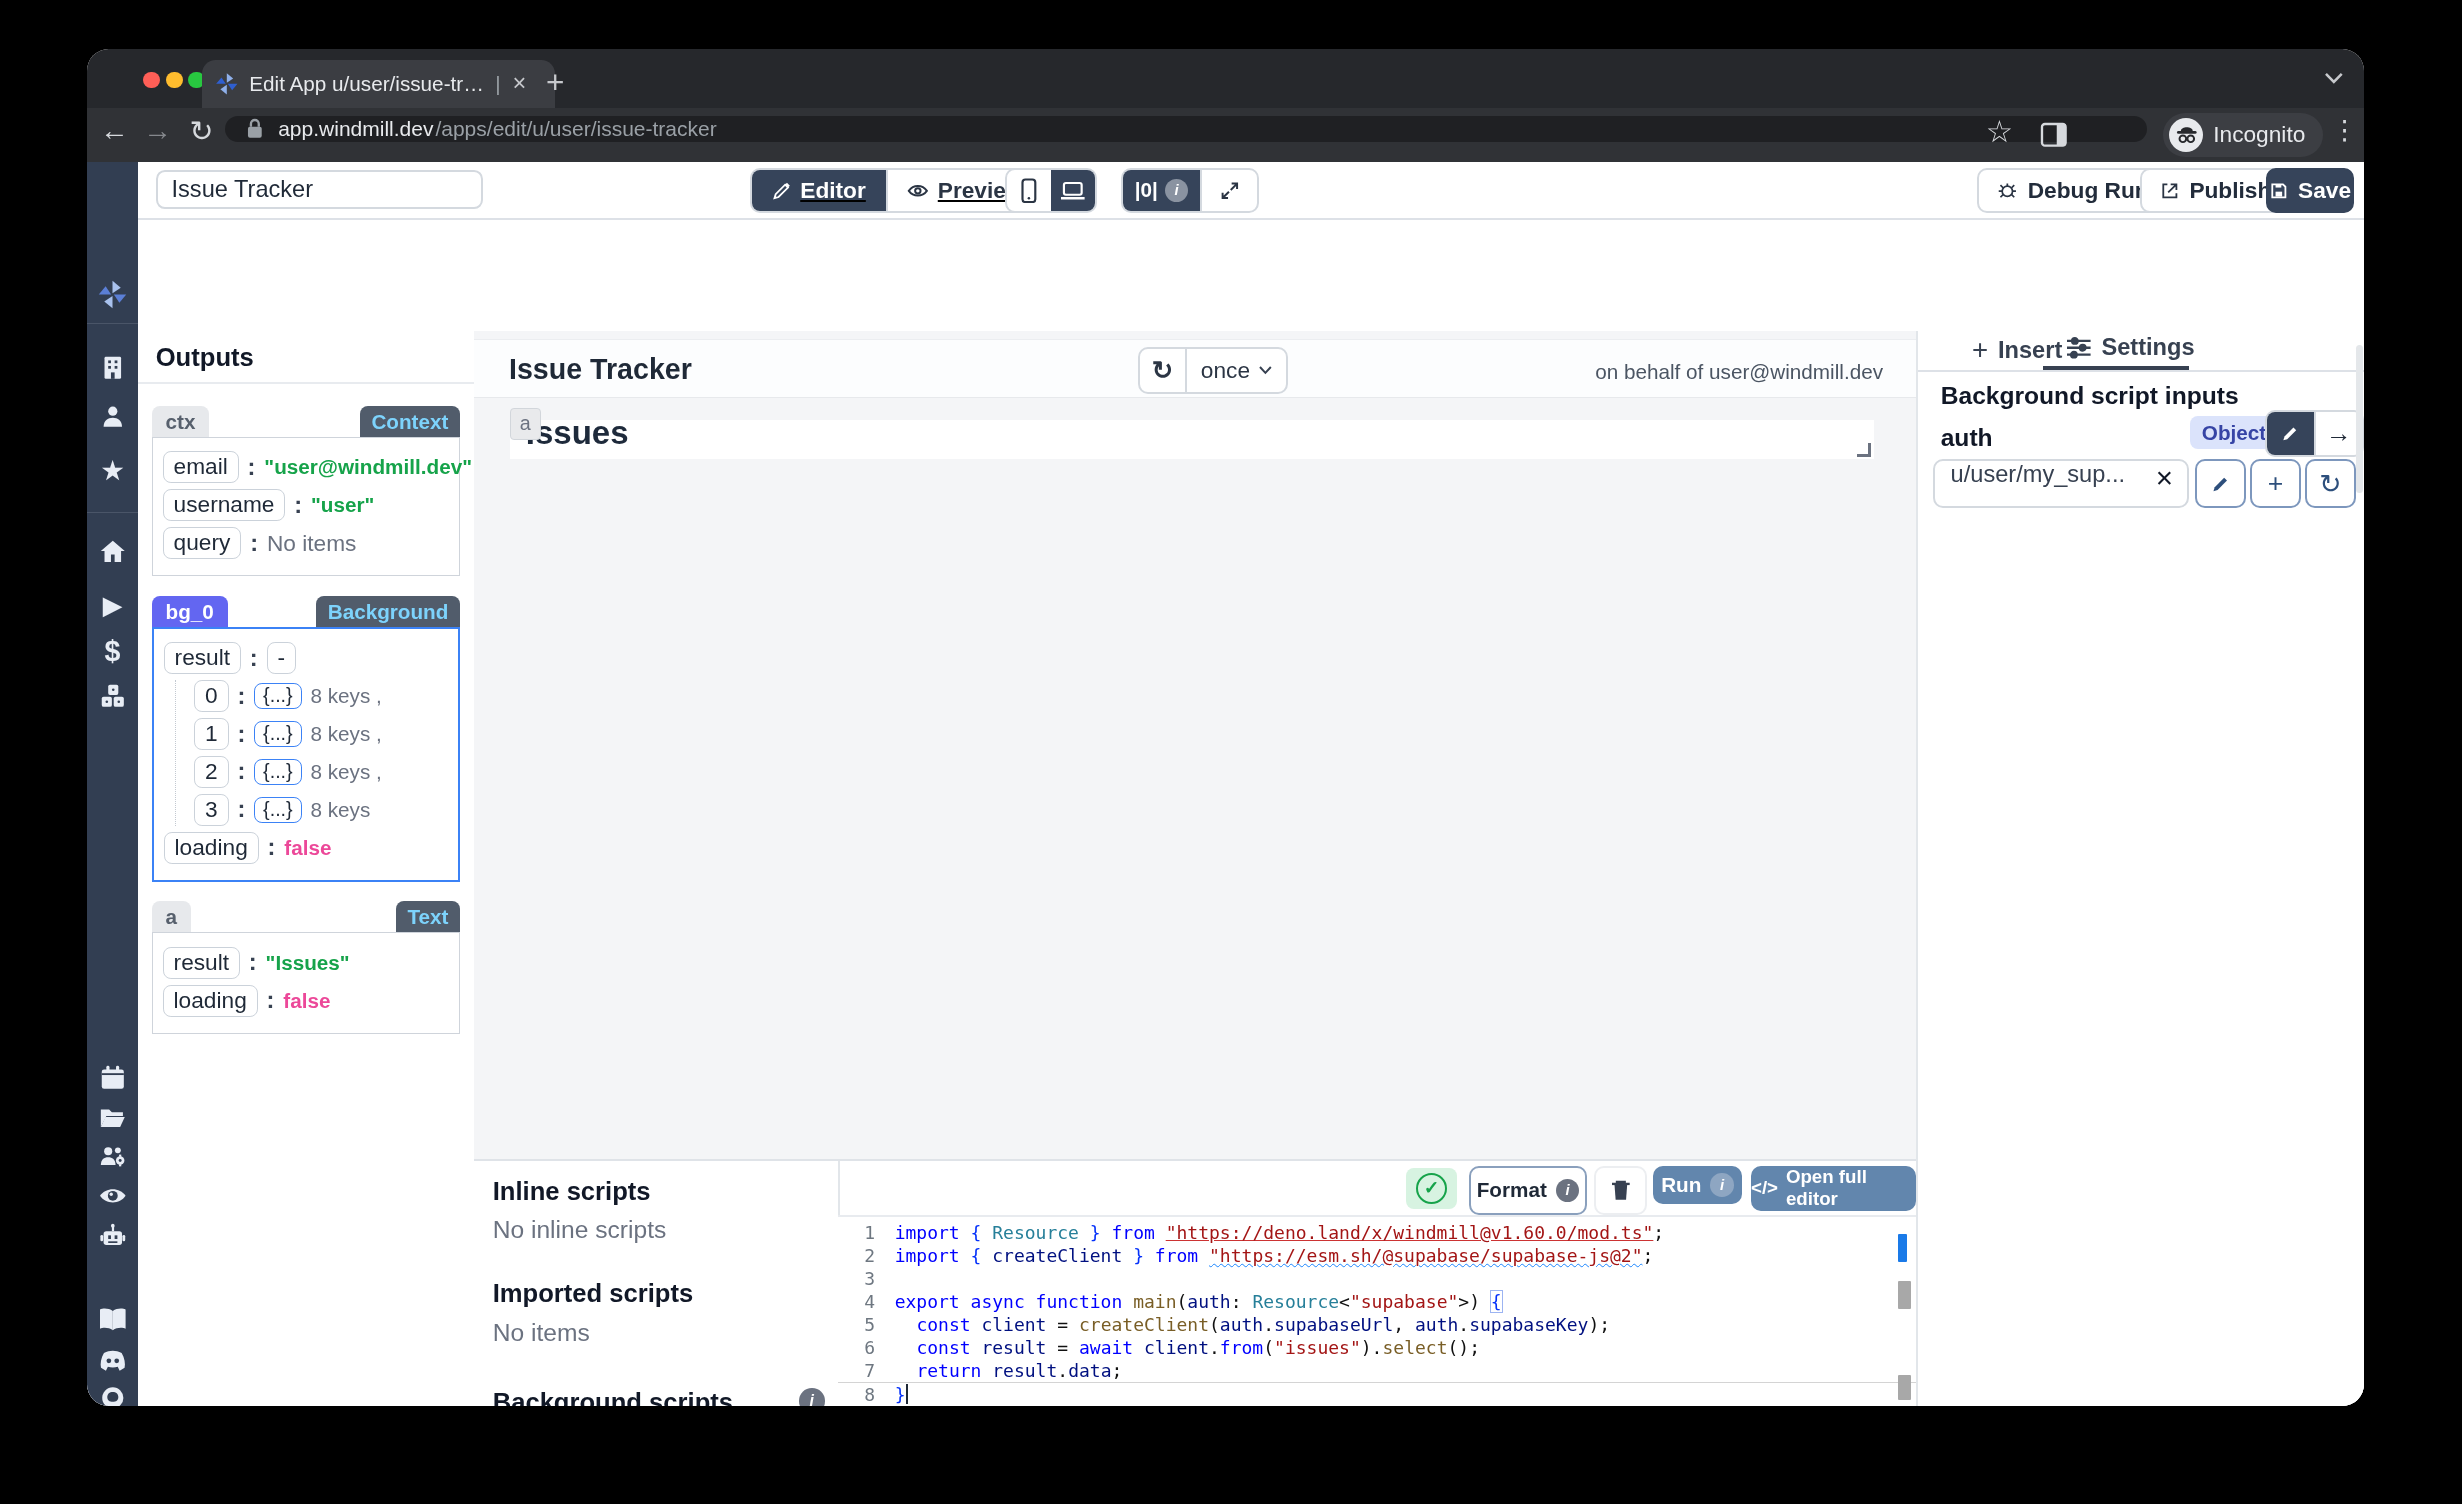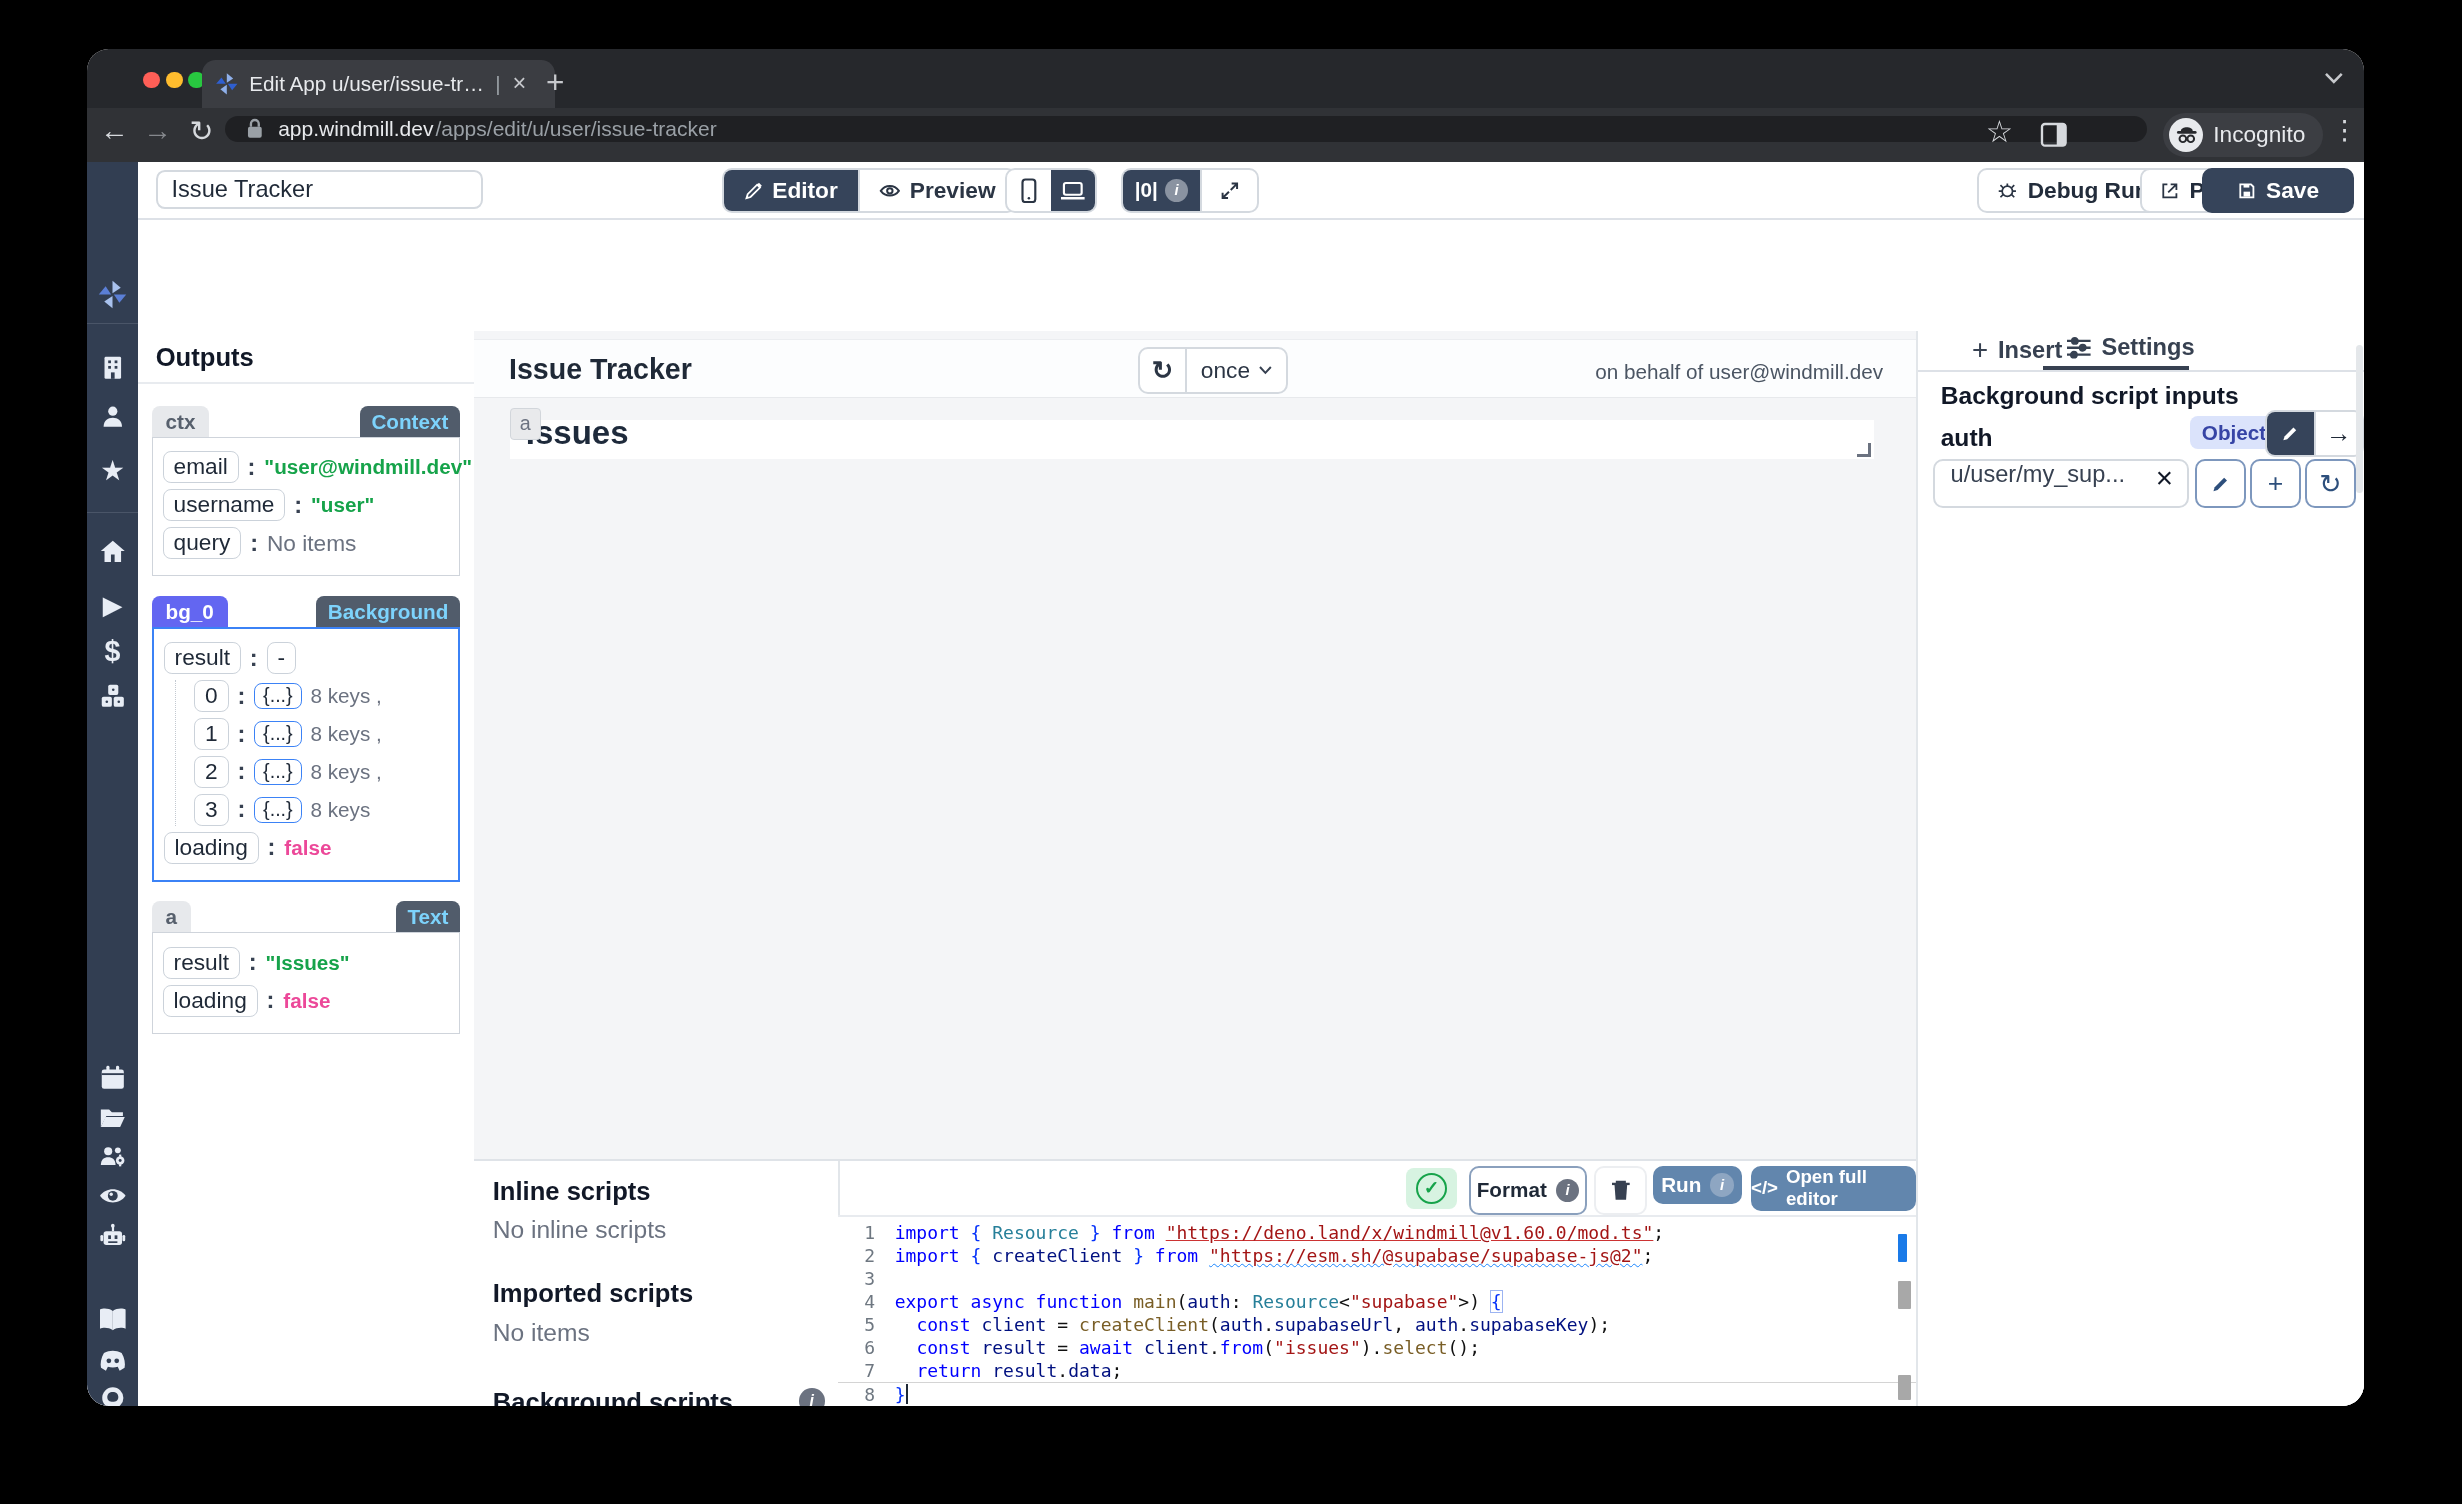--- a/index.html
+++ b/index.html
@@ -312,21 +312,21 @@
               <circle cx="15" cy="14" r="11.5" fill="#e8edf5"></circle>
               <path d="M10 27 c0-4 1-5.5 2.5-6.5 L12 29 Z" fill="#e8edf5"></path>
               <path d="M9 13 c0-3.5 2.5-5.5 6-5.5 s6 2 6 5.5 c0 3.8-2.5 5.2-6 5.2 s-6-1.4-6-5.2 z" fill="#323e52"></path>
             </svg>
       </span>
 
     </aside>
 
     <div class="topbar">
       <input class="ipt" style="position: absolute; left: 17.7px; top: 7.9px; width: 296px; height: 35px;" value="Issue Tracker">
-      <div class="seg" style="left:584px;top:5.9px;height:41px;">
+      <div class="seg" style="left:612px;top:5.9px;height:41px;text-decoration:underline;">
         <div class="sg on" style="padding:0 19.7px;">
           <svg width="19.7" height="19.7" viewBox="0 0 24 24">
                 <path d="M3 21l1.5-5L16 4.5 l3.5 3.5 L8 19.5 Z M17.5 3 l3.5 3.5" fill="none" stroke="#fff" stroke-width="2.2"></path>
               </svg>
           <span>Editor</span>
         </div>
         <div class="sg" style="padding:0 19.7px;border-left:2px solid #d4d9df;">
           <svg width="21.7" height="19.7" viewBox="0 0 24 20">
                 <path d="M2 10 C7 3 17 3 22 10 C17 17 7 17 2 10 Z" fill="none" stroke="#2b3544" stroke-width="2.2"></path>
                 <circle cx="12" cy="10" r="3" fill="none" stroke="#2b3544" stroke-width="2.2"></circle>
@@ -366,21 +366,21 @@
               <path d="M12 7 V4 M7 9 L4 6 M17 9 L20 6 M6 13 H2 M18 13 h4 M7 17 l-3 3 M17 17 l3 3"></path>
             </svg>
         <span>Debug Runs</span>
       </div>
       <div class="btn" style="right:69px;top:5.9px;height:41px;padding:0 17.7px;right:73px;">
         <svg width="19.7" height="19.7" viewBox="0 0 24 24" fill="none" stroke="#2b3544" stroke-width="2.2">
               <path d="M13 4 h7 v7 M20 4 L10 14 M9 4 H4 v16 h16 v-5"></path>
             </svg>
         <span>Publish</span>
       </div>
-      <div class="btn dark" style="right:-59px;top:5.9px;height:41px;padding:0 33px;right:-61px;right:9.9px;">
+      <div class="btn dark" style="right:-59px;top:5.9px;height:41px;padding:0 1px;right:-61px;right:9.9px;">
         <svg width="19.7" height="19.7" viewBox="0 0 24 24">
               <path d="M4 4 h13 l3 3 v13 H4 Z" fill="none" stroke="#fff" stroke-width="2.2"></path>
               <rect x="8" y="13" width="8" height="6" fill="#fff"></rect>
               <rect x="8" y="4" width="7" height="4" fill="#fff"></rect>
             </svg>
         <span>Save</span>
       </div>
     </div>
 
     <div class="outputs">

